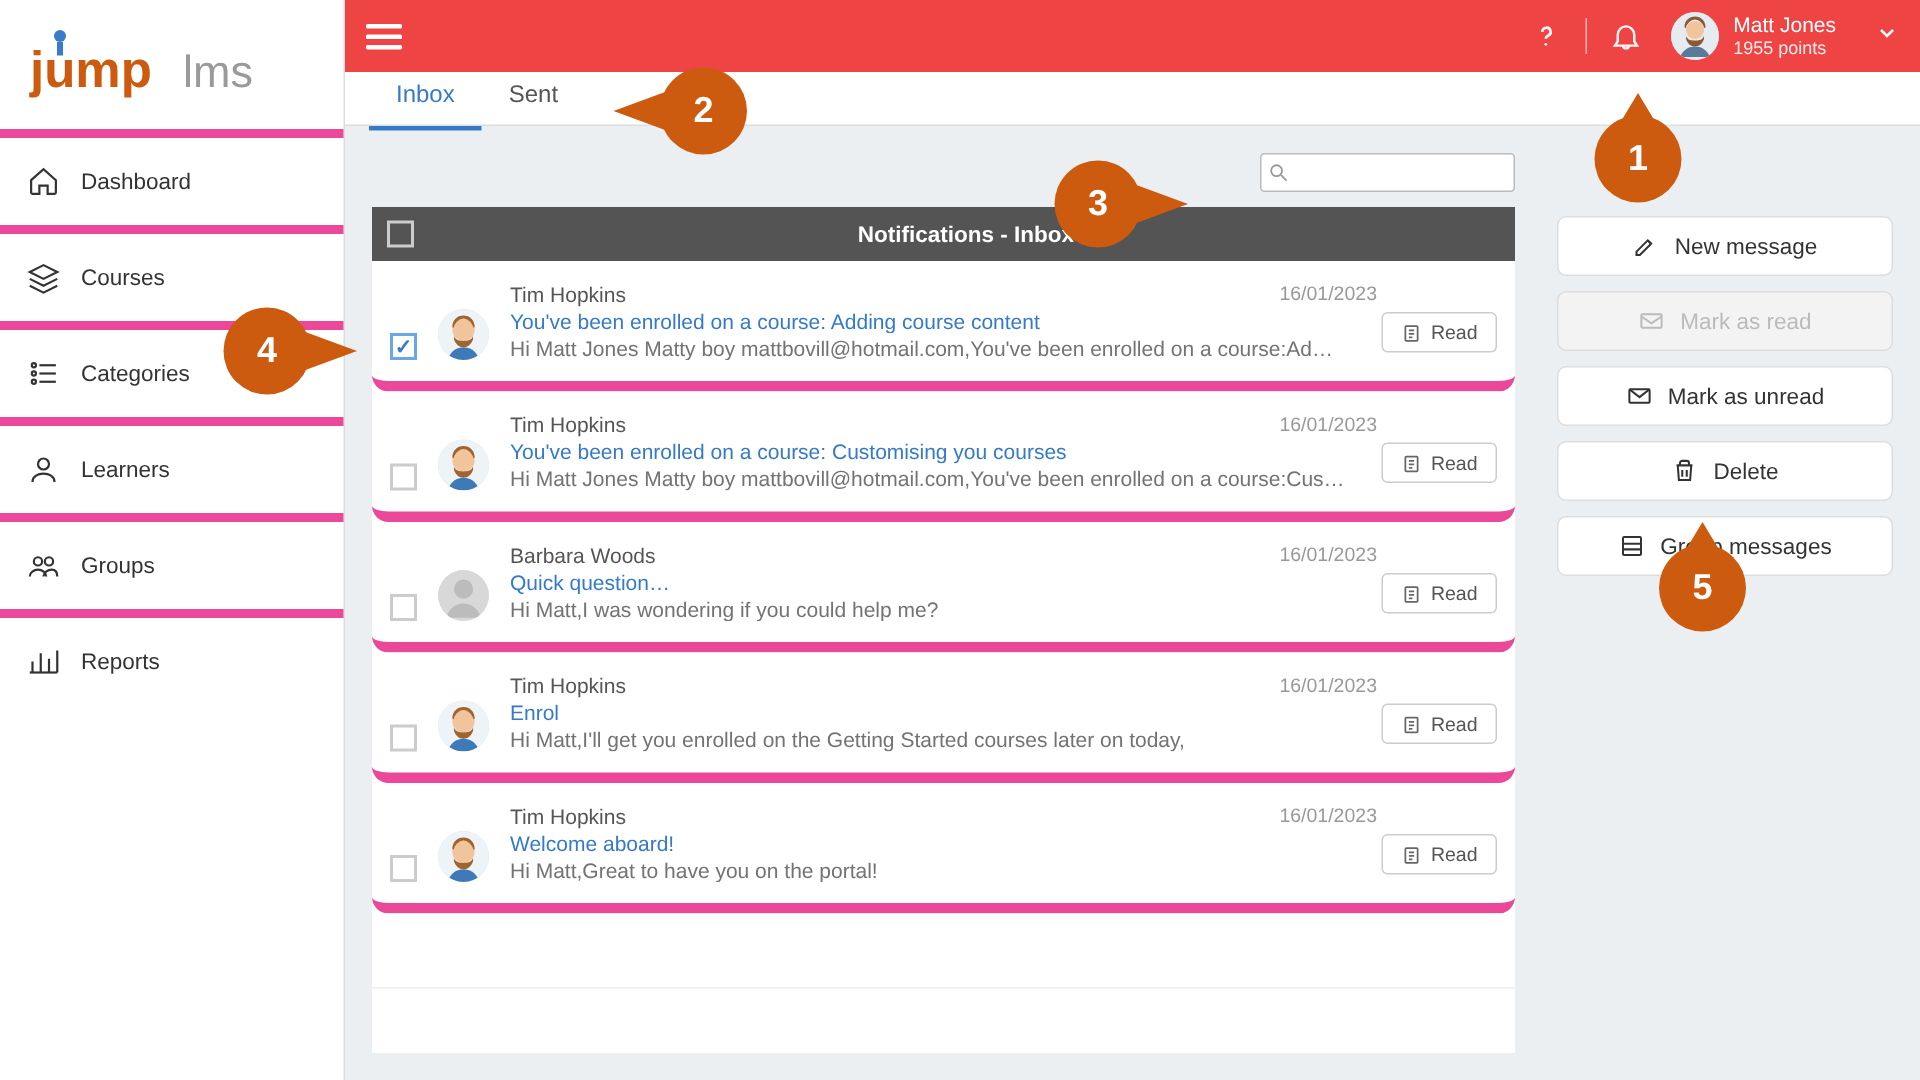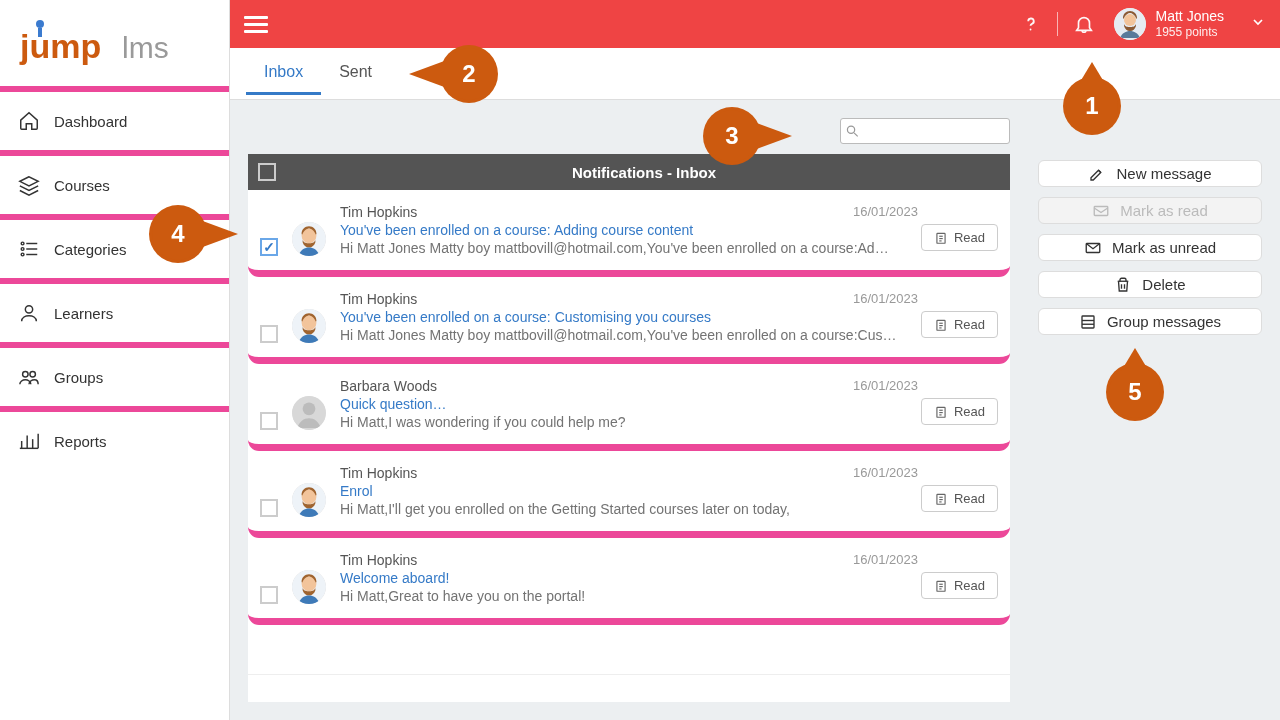--- a/index.html
+++ b/index.html
@@ -25,21 +25,21 @@
   .top-spacer { flex: 1; }
   .top-icon { width: 32px; height: 32px; display: flex; align-items: center; justify-content: center; cursor: pointer; opacity: .95; }
   .top-sep { width: 1px; height: 24px; background: rgba(255,255,255,.6); margin: 0 10px; }
   .user-chip { display: flex; align-items: center; gap: 10px; margin-left: 14px; cursor: pointer; }
   .user-chip .avatar { width: 32px; height: 32px; border-radius: 50%; background: #e7e7e7; overflow: hidden; }
   .user-name { font-size: 14px; line-height: 1.1; }
   .user-points { font-size: 12px; opacity: .9; }
   .chevron { margin-left: 16px; }
 
   
-  .tabs { height: 52px; background: #fff; display: flex; align-items: center; padding: 0 16px; border-bottom: 1px solid #ddd; }
+  .tabs { height: 36px; background: #fff; display: flex; align-items: center; padding: 0 16px; border-bottom: 1px solid #ddd; }
   .tab { padding: 11px 18px; font-size: 16px; color: #555; cursor: pointer; border-bottom: 3px solid transparent; }
   .tab.active { color: #357ac7; border-bottom-color: #357ac7; }
 
   
   .content { flex: 1; padding: 18px; display: flex; gap: 28px; overflow: hidden; }
   .list-col { flex: 1; display: flex; flex-direction: column; min-width: 0; }
   .search-row { display: flex; justify-content: flex-end; margin-bottom: 10px; }
   .search-box { width: 170px; height: 26px; border: 1px solid #bbb; border-radius: 3px; background: #fff; display: flex; align-items: center; padding: 0 4px; }
   .search-box svg { stroke: #999; fill: none; }
   .search-box input { border: none; outline: none; width: 100%; font-size: 13px; padding-left: 4px; }
@@ -58,21 +58,21 @@
   .msg-sender { color: #555; font-size: 14px; margin-bottom: 2px; }
   .msg-subj { color: #357ac7; font-size: 14px; margin-bottom: 2px; white-space: nowrap; overflow: hidden; text-overflow: ellipsis; }
   .msg-prev { color: #737373; font-size: 14px; white-space: nowrap; overflow: hidden; text-overflow: ellipsis; }
   .msg-date { position: absolute; right: 92px; top: 14px; font-size: 13px; color: #999; }
   .msg-read { position: absolute; right: 12px; top: 34px; }
   .read-btn { display: flex; align-items: center; gap: 6px; border: 1px solid #ccc; background: #fff; border-radius: 4px; padding: 5px 12px; font-size: 13px; color: #555; cursor: pointer; }
   .empty-row { height: 50px; border-bottom: 1px solid #eee; }
 
   
   .action-col { width: 224px; display: flex; flex-direction: column; gap: 10px; padding-top: 42px; }
-  .action-btn { display: flex; align-items: center; justify-content: center; gap: 10px; height: 27px; border: 1px solid #ddd; border-radius: 6px; background: #fff; color: #333; font-size: 15px; cursor: pointer; }
+  .action-btn { display: flex; align-items: center; justify-content: center; gap: 10px; height: 40px; border: 1px solid #ddd; border-radius: 6px; background: #fff; color: #333; font-size: 15px; cursor: pointer; }
   .action-btn.disabled { background: #f3f3f3; color: #bbb; }
   .action-btn svg { stroke: currentColor; fill: none; }
 
   
   .callout { position: absolute; width: 52px; height: 52px; background: #cc5a0f; border-radius: 50%; display: flex; align-items: center; justify-content: center; color: #fff; font-size: 24px; font-weight: bold; z-index: 50; box-shadow: 0 0 0 3px #cc5a0f; }
   .callout .ptr { position: absolute; width: 0; height: 0; }
   .ptr.up { top: -18px; left: 50%; transform: translateX(-50%); border-left: 12px solid transparent; border-right: 12px solid transparent; border-bottom: 20px solid #cc5a0f; }
   .ptr.left { left: -34px; top: 50%; transform: translateY(-50%); border-top: 14px solid transparent; border-bottom: 14px solid transparent; border-right: 38px solid #cc5a0f; }
   .ptr.right { right: -34px; top: 50%; transform: translateY(-50%); border-top: 14px solid transparent; border-bottom: 14px solid transparent; border-left: 38px solid #cc5a0f; }
 

